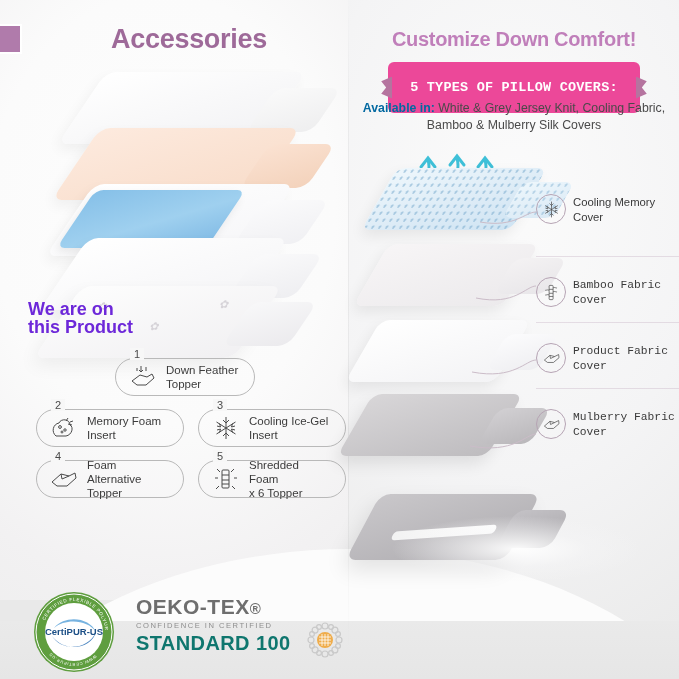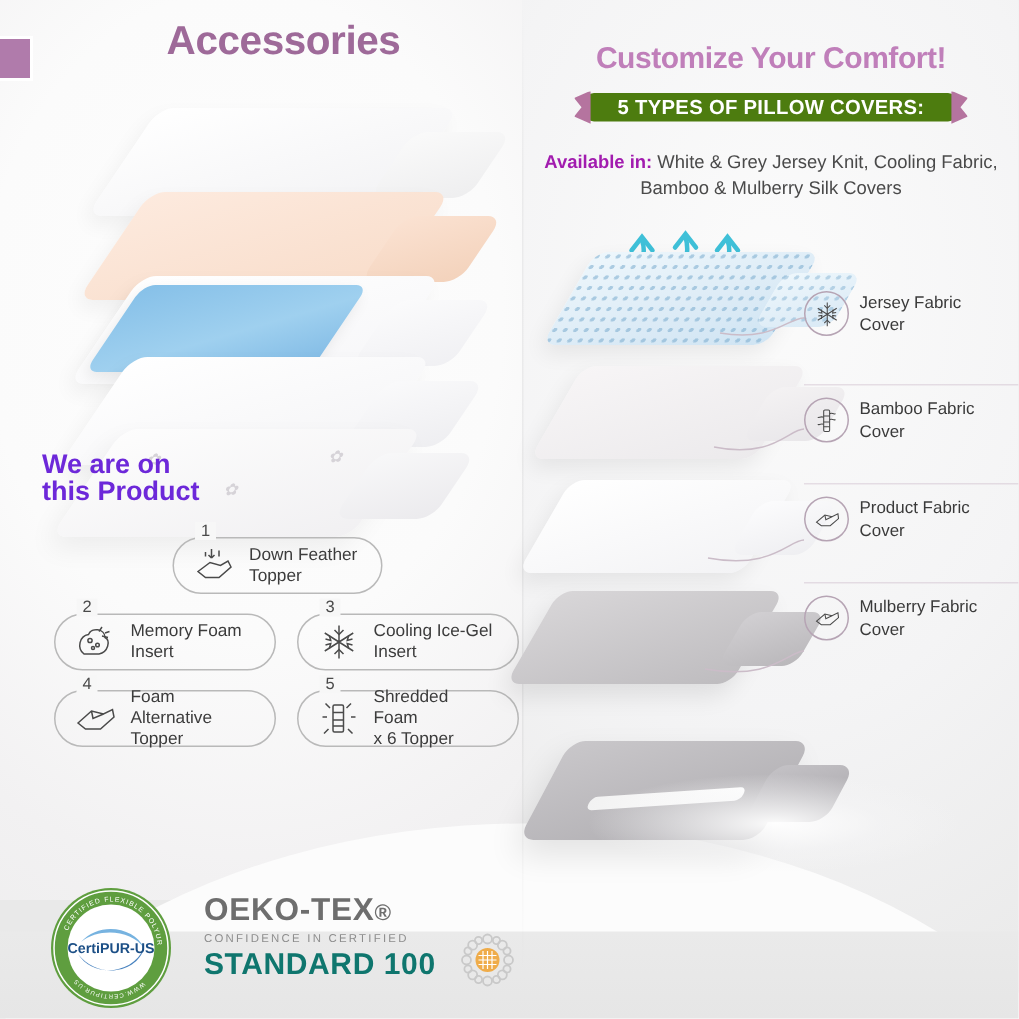--- a/index.html
+++ b/index.html
@@ -37,49 +37,49 @@
   }
 
   
   .accent-square {
     position:absolute; left:-10px; top:24px; width:32px; height:30px;
     background:#b07bab; border:2px solid #ffffff;
   }
 
   
   .title-accessories {
-    position:absolute; left:64px; top:12px; width:250px;
+    position:absolute; left:64px; top:24px; width:250px;
     text-align:center; font-size:27px; font-weight:bold;
     color:#9e6a99; letter-spacing:-0.3px;
   }
   .title-customize {
     position:absolute; left:356px; top:28px; width:316px;
     text-align:center; font-size:20px; font-weight:bold;
     color:#c07fba; letter-spacing:-0.3px;
   }
 
   
   .ribbon-wrap { position:absolute; left:356px; top:62px; width:316px; display:flex; justify-content:center; }
   .ribbon {
-    position:relative; background:#4d7c0f; color:#fff;
+    position:relative; background:#ec4899; color:#fff;
     font-size:13.5px; font-weight:bold; letter-spacing:0.2px;
-    padding:2px 22px; border-radius:6px;
+    padding:18px 22px; border-radius:6px;font-family:Liberation Mono, monospace;
   }
   .ribbon::before, .ribbon::after {
     content:""; position:absolute; top:50%; transform:translateY(-50%);
     width:11px; height:22px; background:#b5749f;
   }
   .ribbon::before { left:-7px; clip-path: polygon(100% 0, 100% 100%, 0 78%, 45% 50%, 0 22%); }
   .ribbon::after  { right:-7px; clip-path: polygon(0 0, 0 100%, 100% 78%, 55% 50%, 100% 22%); }
 
   .available-line {
     position:absolute; left:356px; top:100px; width:316px;
     text-align:center; font-size:12.3px; color:#4a4a4a; line-height:17px;
   }
-  .available-line b { color:#a21caf; }
+  .available-line b { color:#0369a1; }
 
   
   .stack { position:absolute; left:48px; top:70px; width:270px; height:250px; }
   .layer {
     position:absolute; width:200px; height:72px;
     transform: skewX(-34deg) ;
     border-radius:10px;
   }
   .layer .notch {
     position:absolute; right:-46px; top:16px; width:66px; height:44px;
@@ -176,21 +176,21 @@
     border-radius:50%;
   }
 
   .cool-arrows { position:absolute; left:412px; top:138px; width:90px; height:52px; }
 
   
   .legend { position:absolute; left:536px; top:190px; width:143px; }
   .legend-row {
     position:relative; height:66px; display:flex; align-items:flex-start; gap:7px; padding-top:4px;
   }
-  .legend-row + .legend-row { border-top:1px solid rgba(180,150,175,.28); padding-top:8px; }
+  .legend-row + .legend-row { border-top:1px solid rgba(180,150,175,.28); padding-top:20px;font-family:Liberation Mono, monospace; }
   .lg-ico {
     flex:0 0 30px; width:30px; height:30px; border-radius:50%;
     border:1px solid #b6a4b4; display:flex; align-items:center; justify-content:center;
   }
   .lg-txt { font-size:11.3px; color:#3a3a3a; line-height:14.5px; padding-top:1px; }
   .connector { position:absolute; left:470px; top:190px; width:210px; height:300px; pointer-events:none; }
 
   
   .certipur { position:absolute; left:32px; top:590px; width:84px; height:84px; }
   .oeko { position:absolute; left:136px; top:596px; width:205px; height:66px; }
@@ -312,21 +312,21 @@
         <path d="M9 6 L6 3 M20 6 L23 3 M8 20 L5 23 M21 20 L24 23"></path>
         <path d="M7 12 L4 12 M23 12 L26 12"></path>
       </svg>
     </span>
     <span class="cap-txt">
       <span>Shredded Foam</span><br>
       <span>x 6 Topper</span>
     </span>
   </div>
 
-  <div class="title-customize">Customize Your Comfort!</div>
+  <div class="title-customize">Customize Down Comfort!</div>
 
   <div class="ribbon-wrap">
     <div class="ribbon">5 TYPES OF PILLOW COVERS:</div>
   </div>
 
   <div class="available-line">
     <b>Available in:</b><span> White &amp; Grey Jersey Knit, Cooling Fabric, Bamboo &amp; Mulberry Silk Covers</span>
   </div>
 
   <div class="cool-arrows">
@@ -372,21 +372,21 @@
     <div class="legend-row">
       <span class="lg-ico">
         <svg viewBox="0 0 24 24" width="19" height="19" fill="none" stroke="#4a4a4a" stroke-width="0.9">
           <path d="M12 2 V22 M4 7 L20 17 M20 7 L4 17"></path>
           <path d="M9.5 4.5 L12 7 L14.5 4.5 M9.5 19.5 L12 17 L14.5 19.5"></path>
           <path d="M4.5 10.5 L7.5 11 L7 8 M19.5 13.5 L16.5 13 L17 16"></path>
           <path d="M19.5 10.5 L16.5 11 L17 8 M4.5 13.5 L7.5 13 L7 16"></path>
         </svg>
       </span>
       <span class="lg-txt">
-        <span>Jersey Fabric</span><br>
+        <span>Cooling Memory</span><br>
         <span>Cover</span>
       </span>
     </div>
 
     <div class="legend-row">
       <span class="lg-ico">
         <svg viewBox="0 0 24 24" width="19" height="19" fill="none" stroke="#4a4a4a" stroke-width="0.9">
           <rect x="9" y="3" width="5" height="18" rx="1"></rect>
           <path d="M9 8 H14 M9 13 H14 M9 17 H14"></path>
           <path d="M14 6 C17 5 18 7 19 6 M14 11 C17 10 18 12 19 11"></path>

